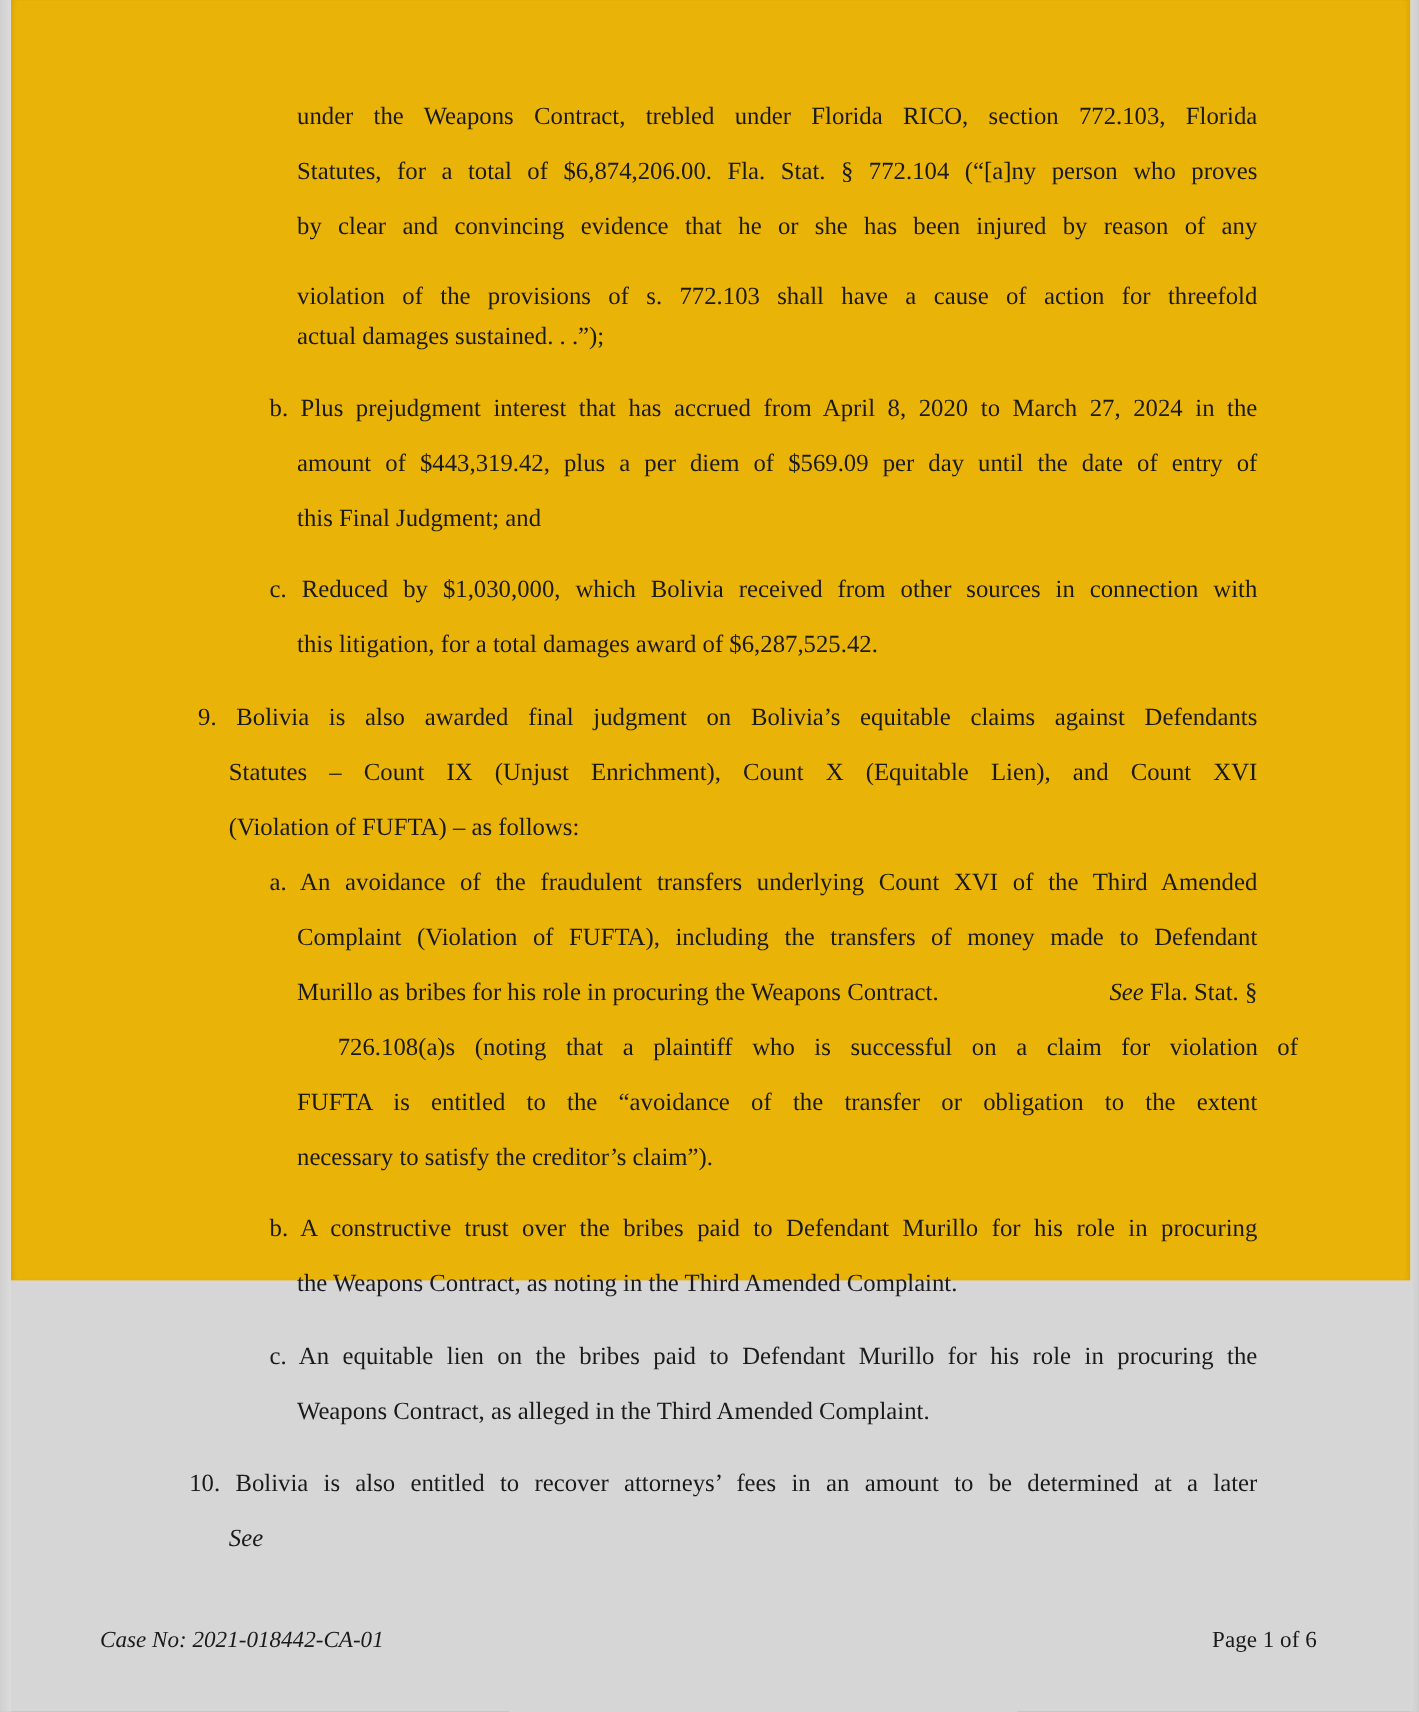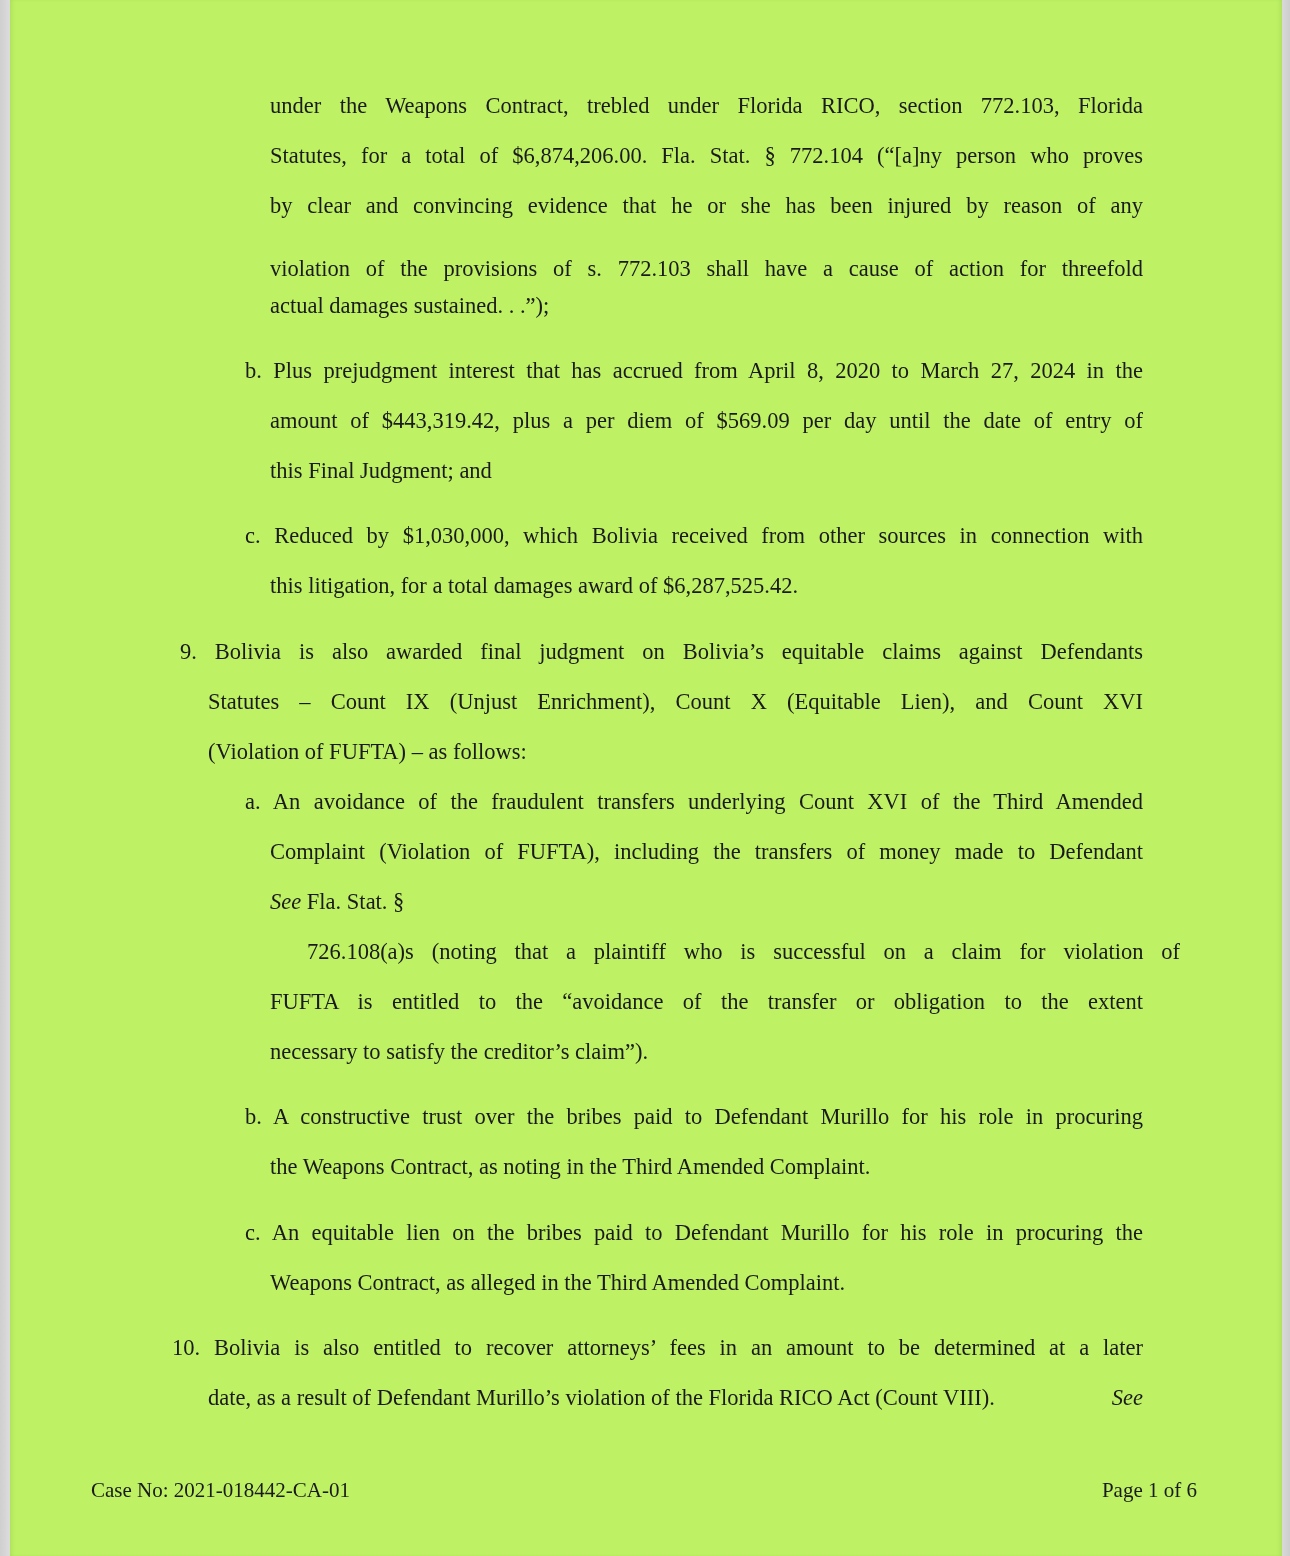--- a/index.html
+++ b/index.html
@@ -21,22 +21,22 @@
   }
   .gutter-right {
     position: absolute; right: 0; top: 0; width: 8px; height: 1556px;
     background: linear-gradient(to right, #d9d9d9, #cdcdcd);
   }
   .page {
     position: absolute;
     left: 10px;
     top: 0;
     width: 1272px;
-    height: 1556px;
-    background: #bef264;
+    height: 1164px;
+    background: #eab308;
     box-shadow: inset 4px 0 4px -2px rgba(0,0,0,0.08), inset -4px 0 4px -2px rgba(0,0,0,0.08);
   }
   .line {
     position: absolute;
     font-size: 22.5px;
     line-height: 26px;
     white-space: nowrap;
   }
   .justify {
     text-align: justify;
@@ -81,40 +81,40 @@
   <div>
     <div class="line justify" style="left:170px; top:639px; width:963px;">9. Bolivia is also awarded final judgment on Bolivia’s equitable claims against Defendants</div>
     <div class="line justify" style="left:198px; top:689px; width:935px;">Statutes – Count IX (Unjust Enrichment), Count X (Equitable Lien), and Count XVI</div>
     <div class="line" style="left:198px; top:739px;">(Violation of FUFTA) – as follows:</div>
   </div>
 
   <div>
     <div class="line justify" style="left:235px; top:789px; width:898px;">a. An avoidance of the fraudulent transfers underlying Count XVI of the Third Amended</div>
     <div class="line justify" style="left:260px; top:839px; width:873px;">Complaint (Violation of FUFTA), including the transfers of money made to Defendant</div>
     <div class="line" style="left:260px; top:889px; width:873px; display:flex; justify-content:space-between;">
+      <span>Murillo as bribes for his role in procuring the Weapons Contract.</span>
       <span><i>See</i> <span>Fla. Stat. §</span></span>
     </div>
     <div class="line justify" style="left:260px; top:939px; width:873px;margin-left:37px;">726.108(a)s (noting that a plaintiff who is successful on a claim for violation of</div>
     <div class="line justify" style="left:260px; top:989px; width:873px;">FUFTA is entitled to the “avoidance of the transfer or obligation to the extent</div>
     <div class="line" style="left:260px; top:1039px;">necessary to satisfy the creditor’s claim”).</div>
   </div>
 
   <div>
     <div class="line justify" style="left:235px; top:1104px; width:898px;">b. A constructive trust over the bribes paid to Defendant Murillo for his role in procuring</div>
     <div class="line" style="left:260px; top:1154px;">the Weapons Contract, as noting in the Third Amended Complaint.</div>
   </div>
 
   <div>
     <div class="line justify" style="left:235px; top:1220px; width:898px;">c. An equitable lien on the bribes paid to Defendant Murillo for his role in procuring the</div>
     <div class="line" style="left:260px; top:1270px;">Weapons Contract, as alleged in the Third Amended Complaint.</div>
   </div>
 
   <div>
     <div class="line justify" style="left:162px; top:1335px; width:971px;">10. Bolivia is also entitled to recover attorneys’ fees in an amount to be determined at a later</div>
     <div class="line" style="left:198px; top:1385px; width:935px; display:flex; justify-content:space-between;">
-      <span>date, as a result of Defendant Murillo’s violation of the Florida RICO Act (Count VIII).</span>
       <i>See</i>
     </div>
   </div>
 
-  <div class="footer" style="left:81px; top:1477px;">Case No: 2021-018442-CA-01</div>
+  <div class="footer" style="left:81px; top:1477px;font-style:italic;">Case No: 2021-018442-CA-01</div>
   <div class="footer" style="right:85px; top:1477px;">Page 1 of 6</div>
 </div>
 
 </body></html>

